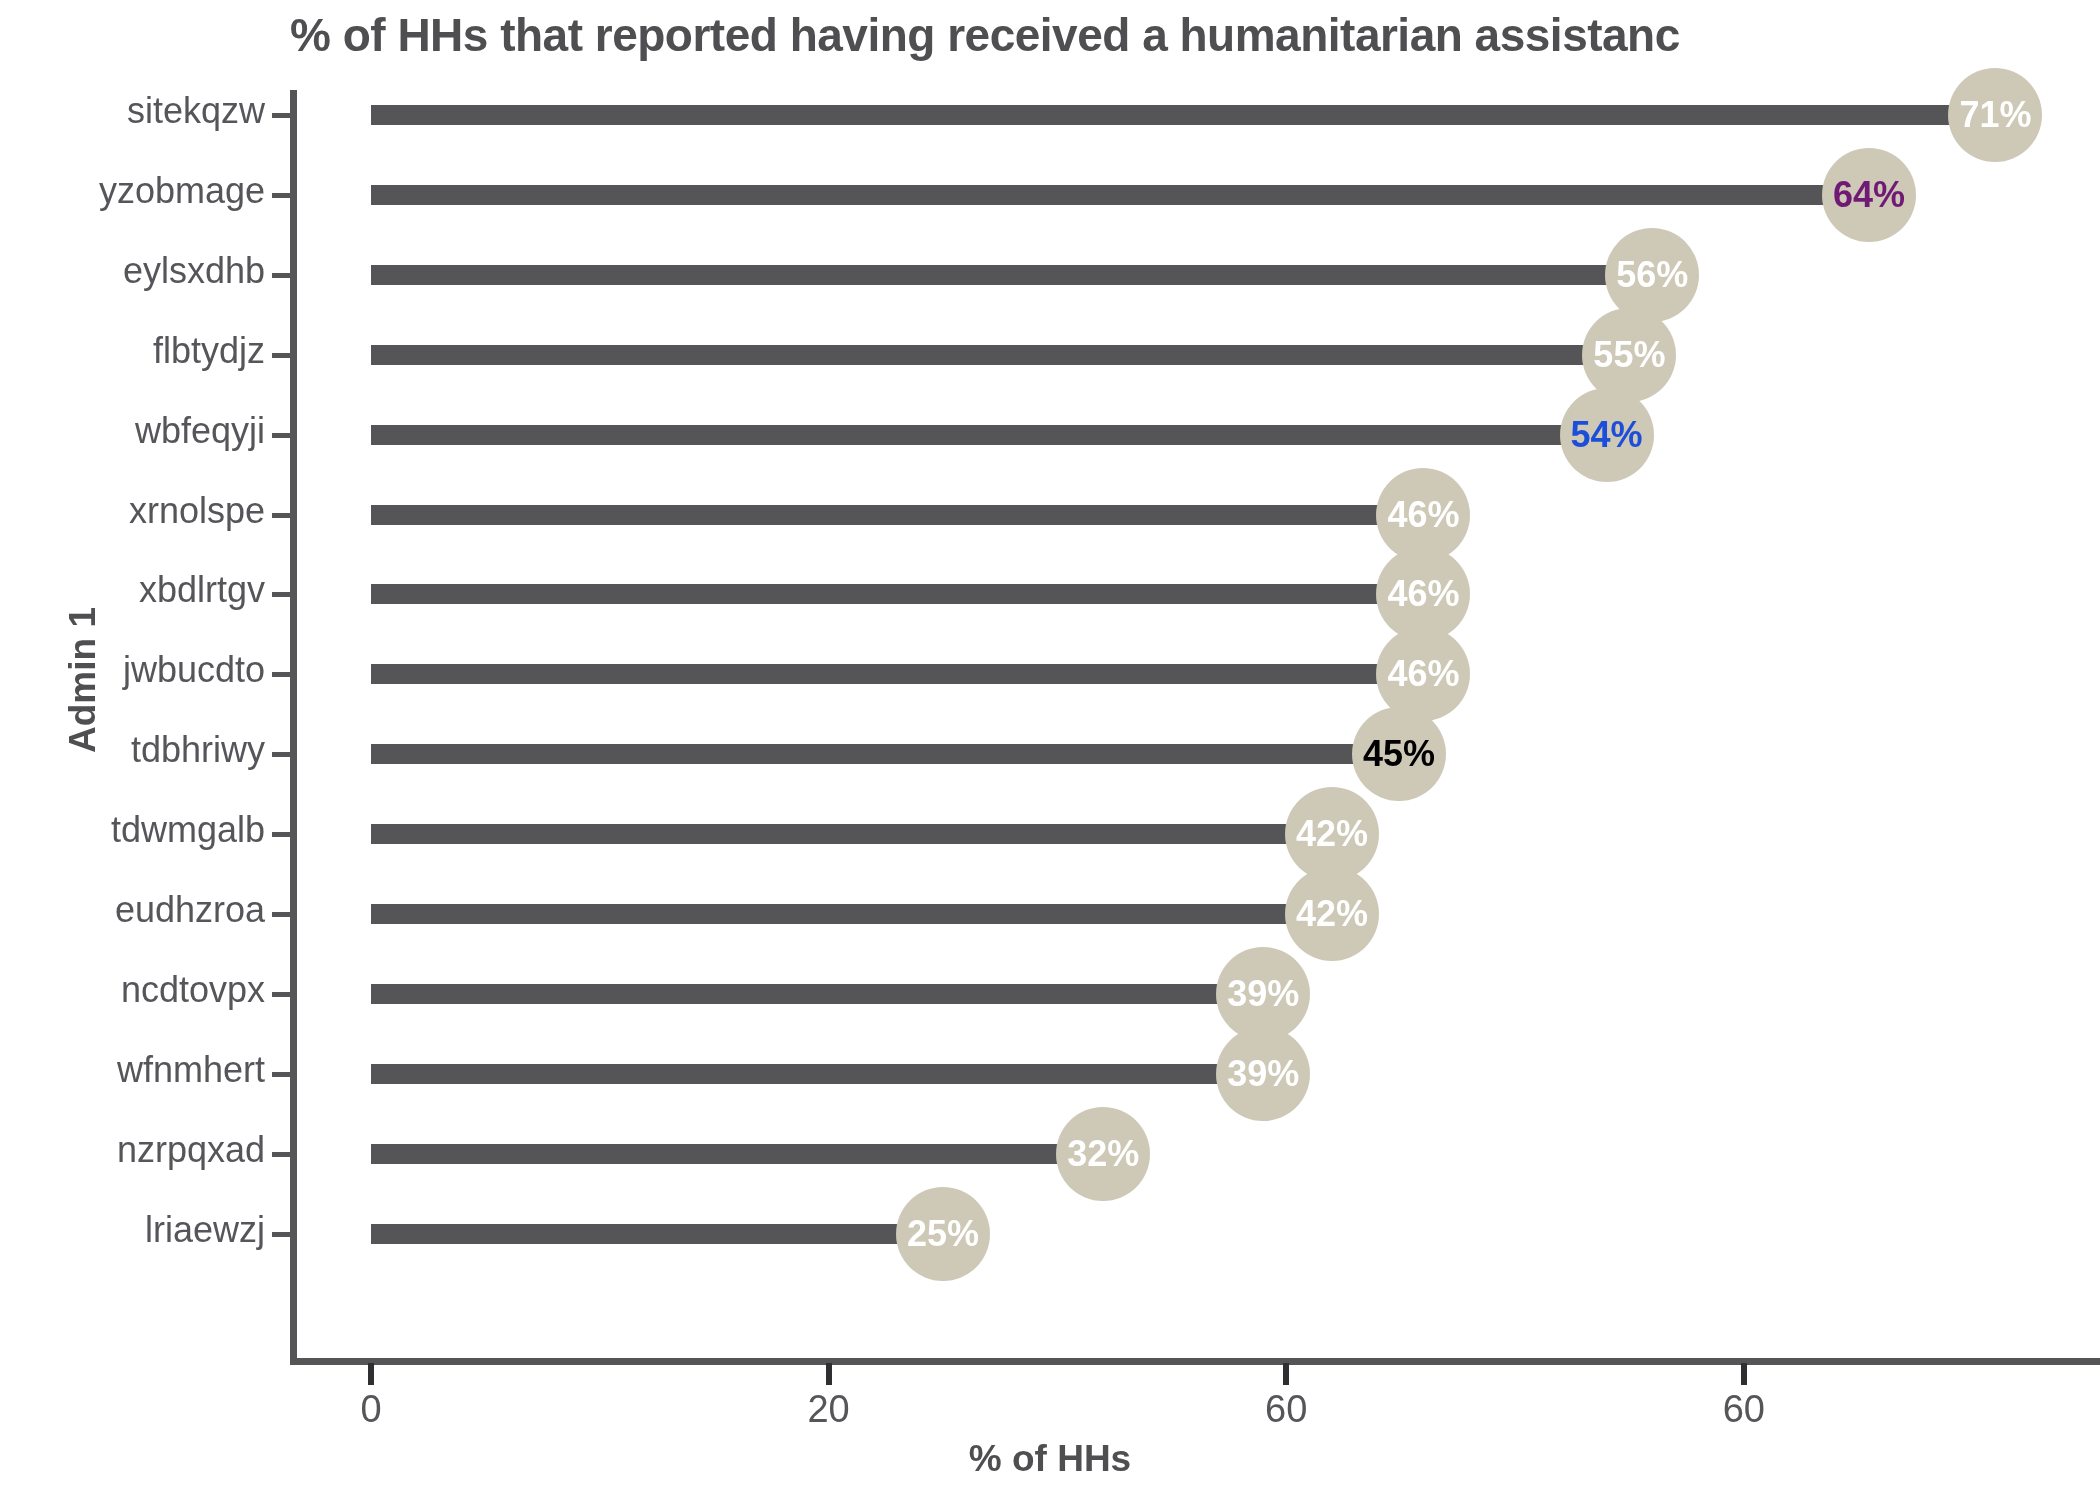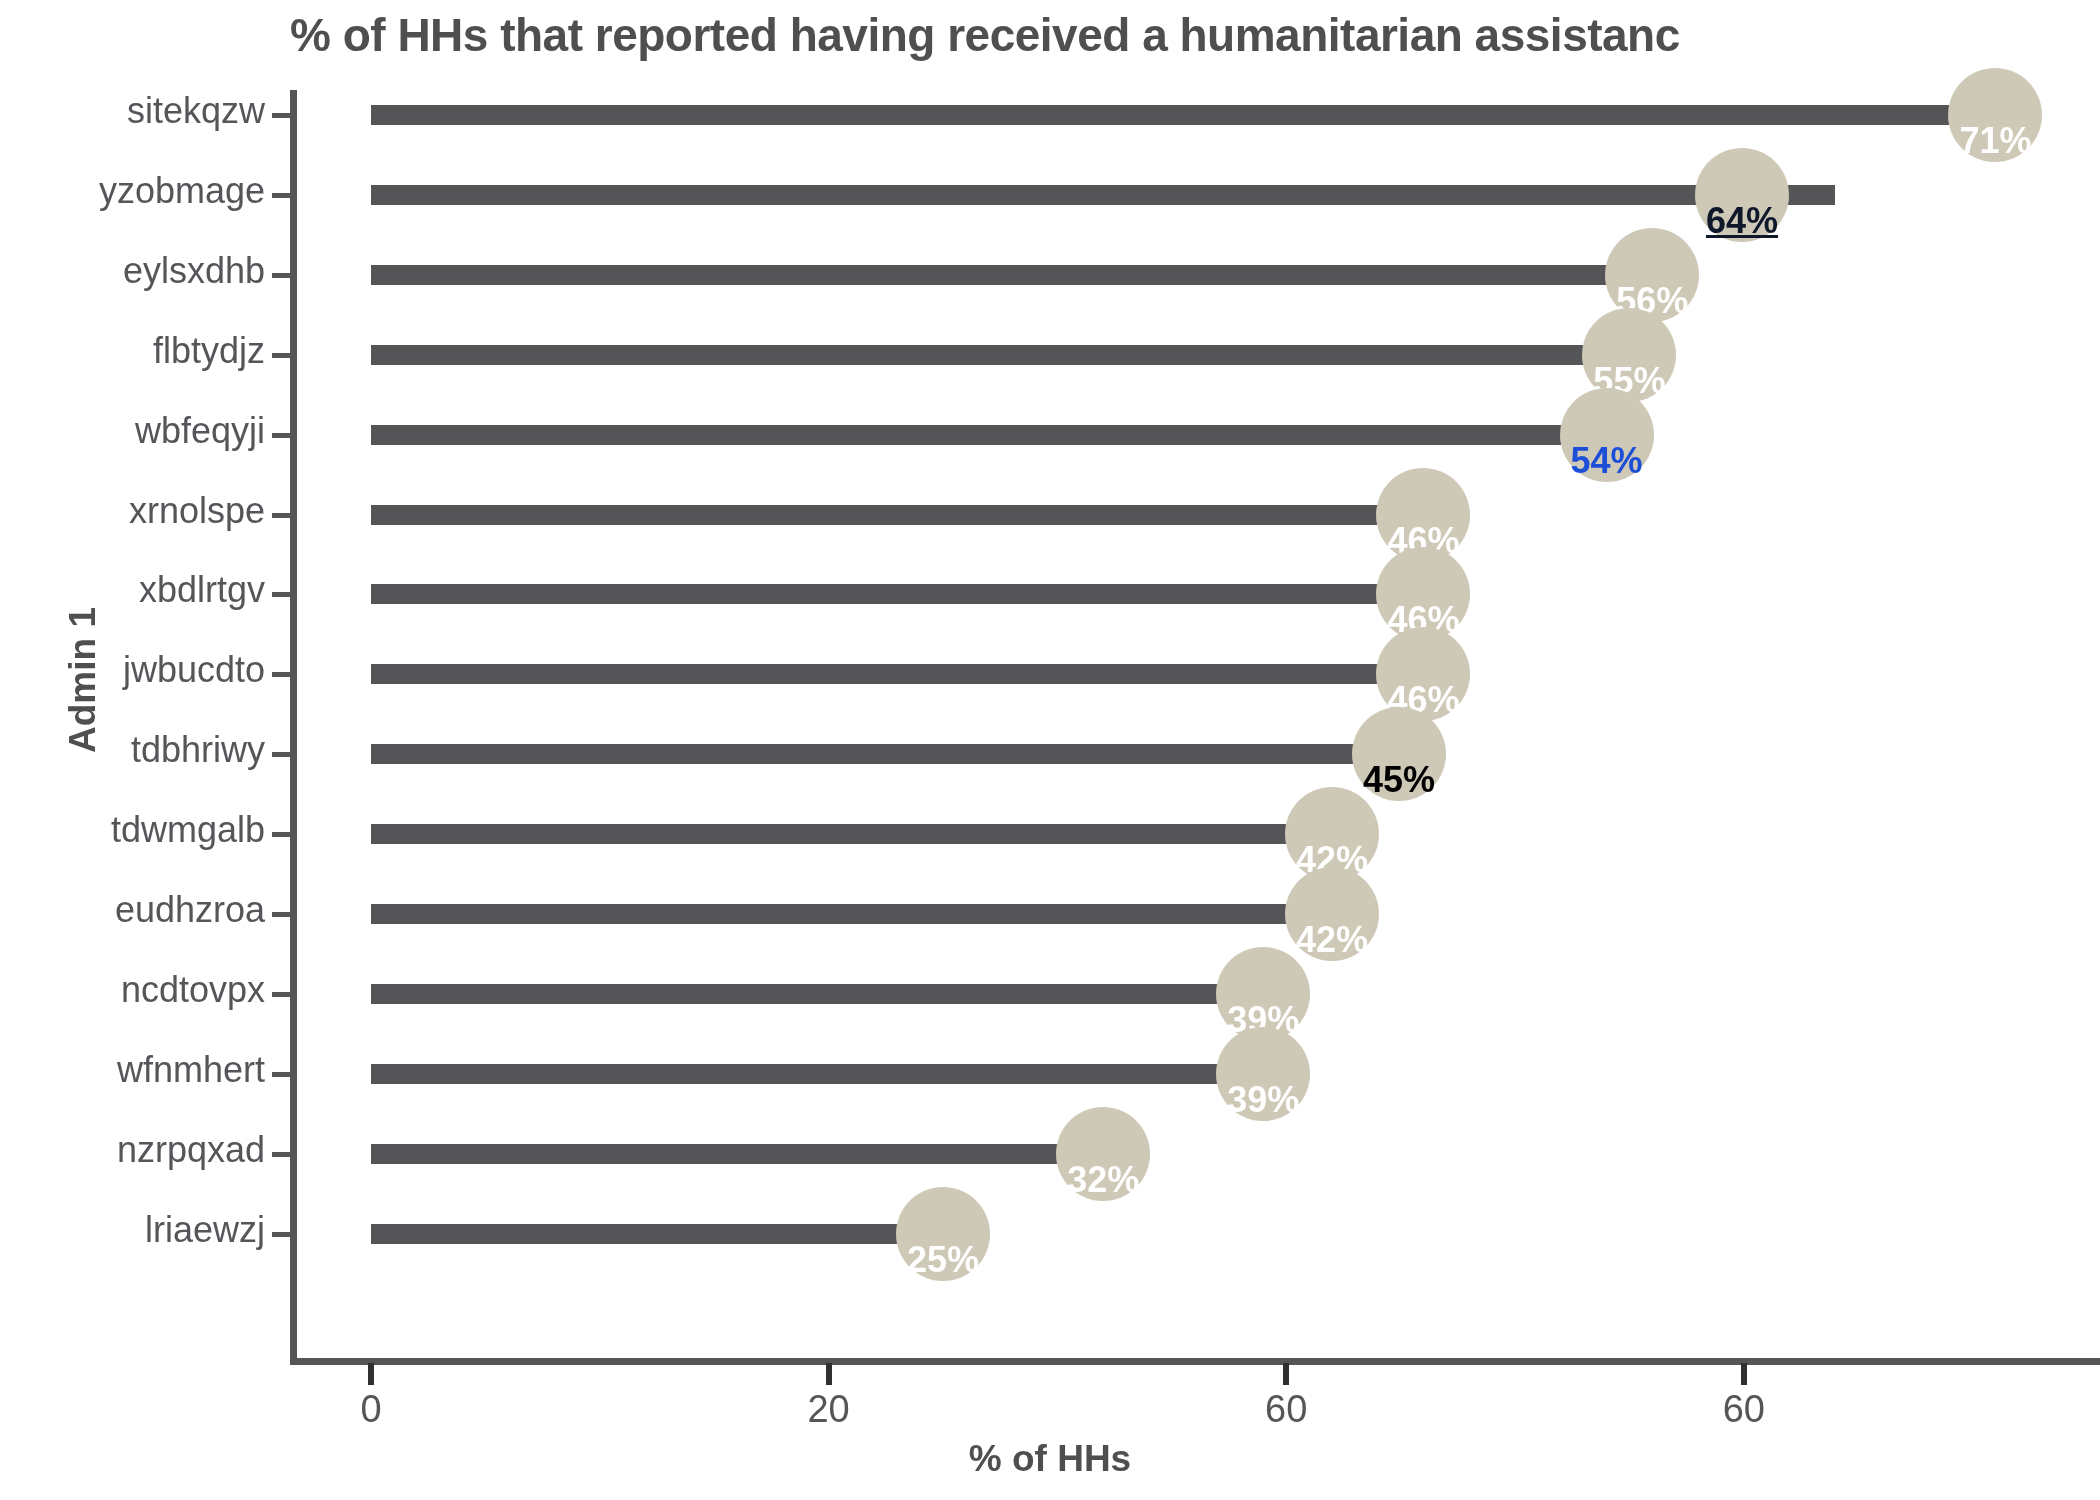--- a/index.html
+++ b/index.html
@@ -120,21 +120,21 @@
     height: 20px;
     background: #555457;
   }
   .lolli-bubble {
     position: absolute;
     width: 94px;
     height: 94px;
     border-radius: 50%;
     background: #cec8b7;
     display: flex;
-    align-items: flex-end;
+    align-items: center;
     justify-content: center;
     color: #ffffff;
     font-size: 36px;
     font-weight: bold;
   }
   .lolli-bubble span { pointer-events: none; }
 </style>
 </head>
 <body>
 
@@ -190,21 +190,21 @@
       <div class="x-label" style="left: 1286.2px;">60</div>
       <div class="x-tick" style="left: 1740.8px;"></div>
       <div class="x-label" style="left: 1743.8px;">60</div>
     </div>
   <div id="series-layer">
       <div class="lolli-bar" style="left: 371px; top: 105px; width: 1624.48px; background: rgb(85, 84, 87);"></div>
       <div class="lolli-bubble" style="left: 1948.48px; top: 68px; background: rgb(206, 200, 183); color: rgb(255, 255, 255);">
         <span>71%</span>
       </div>
       <div class="lolli-bar" style="left: 371px; top: 184.9px; width: 1464.32px; background: rgb(85, 84, 87);"></div>
-      <div class="lolli-bubble" style="left: 1695px; top: 147.9px; background: rgb(206, 200, 183); color: #0f172a; text-decoration: underline;">
+      <div class="lolli-bubble" style="left: 1822px; top: 147.9px; background: rgb(206, 200, 183); color: #701a75;">
         <span>64%</span>
       </div>
       <div class="lolli-bar" style="left: 371px; top: 264.8px; width: 1281.28px; background: rgb(85, 84, 87);"></div>
       <div class="lolli-bubble" style="left: 1605.28px; top: 227.8px; background: rgb(206, 200, 183); color: rgb(255, 255, 255);">
         <span>56%</span>
       </div>
       <div class="lolli-bar" style="left: 371px; top: 344.7px; width: 1258.4px; background: rgb(85, 84, 87);"></div>
       <div class="lolli-bubble" style="left: 1582.4px; top: 307.7px; background: rgb(206, 200, 183); color: rgb(255, 255, 255);">
         <span>55%</span>
       </div>

